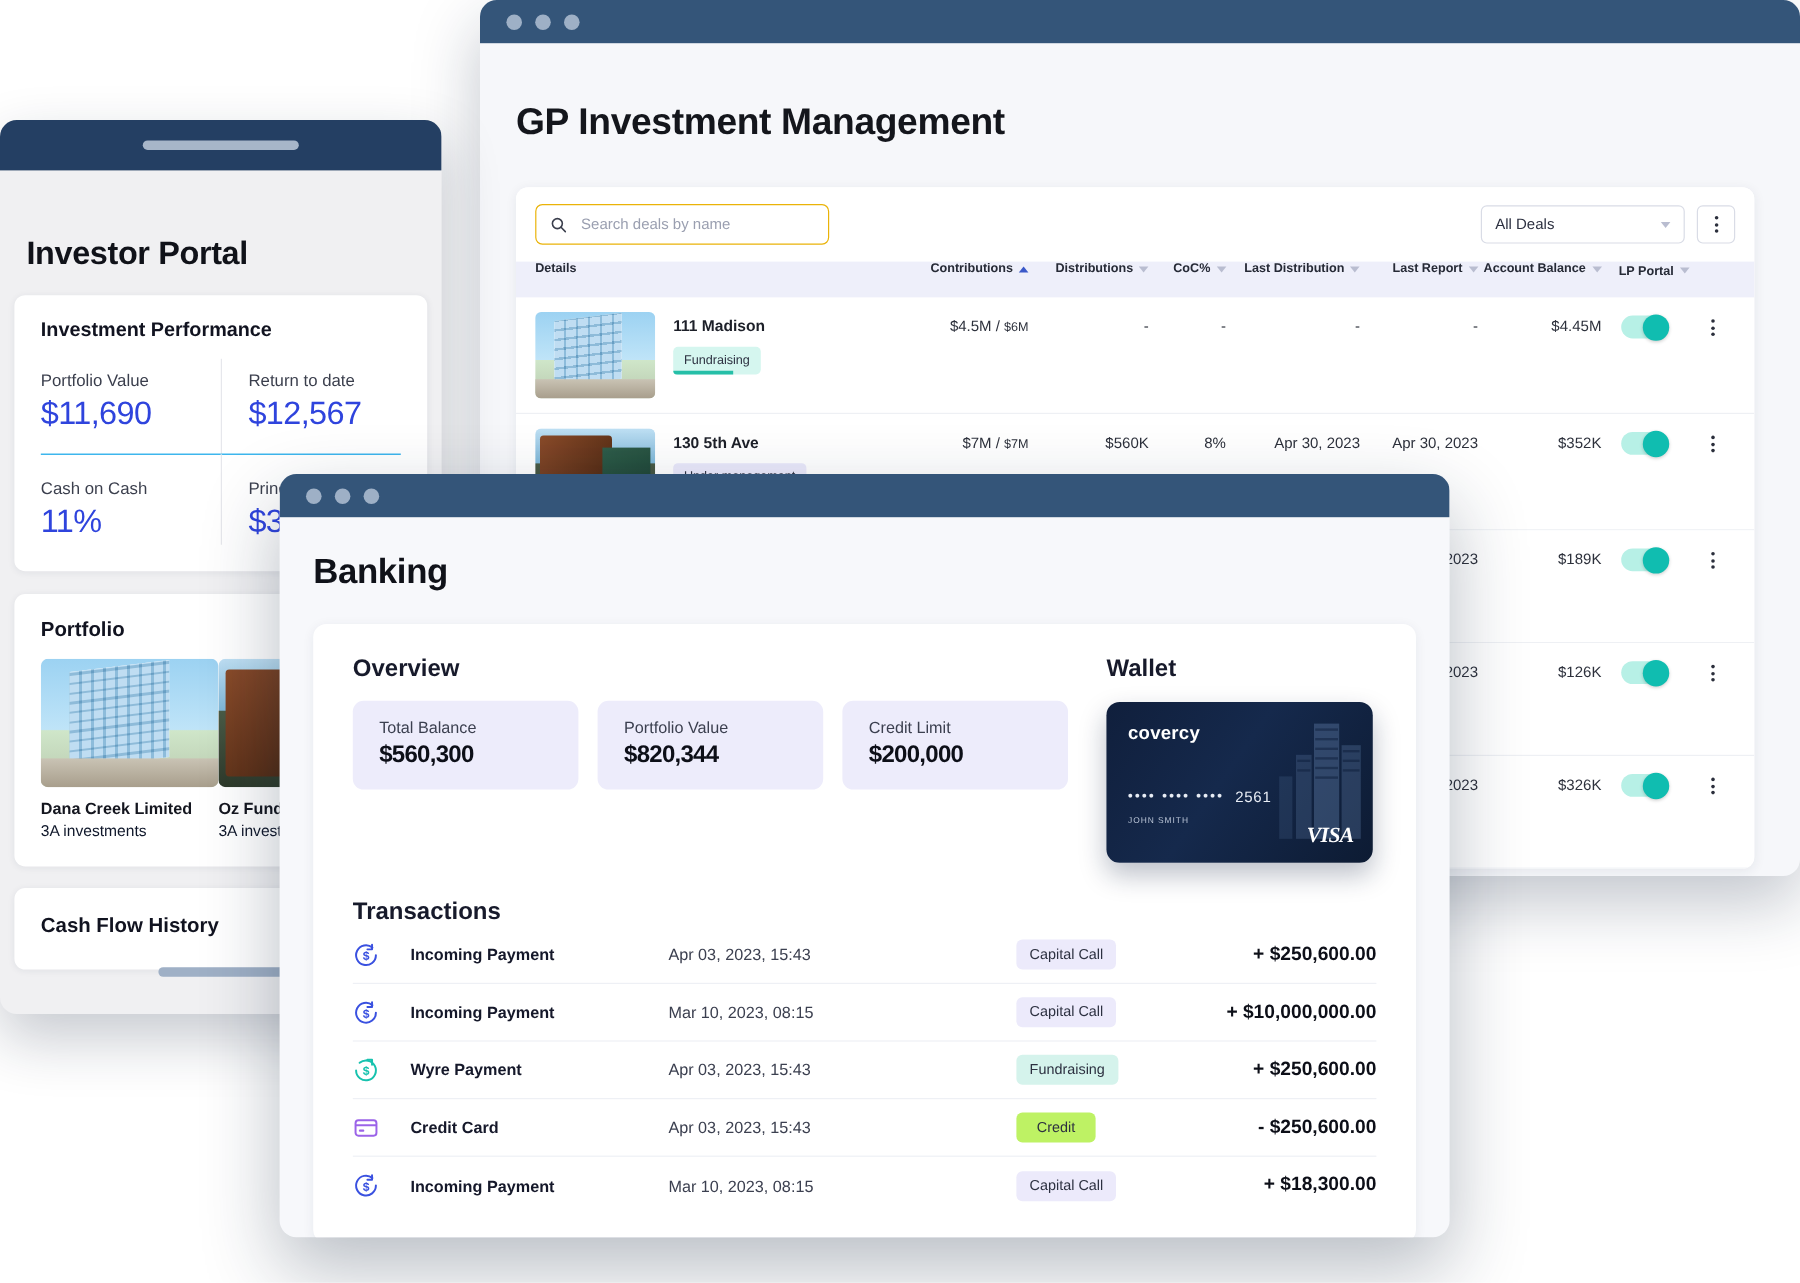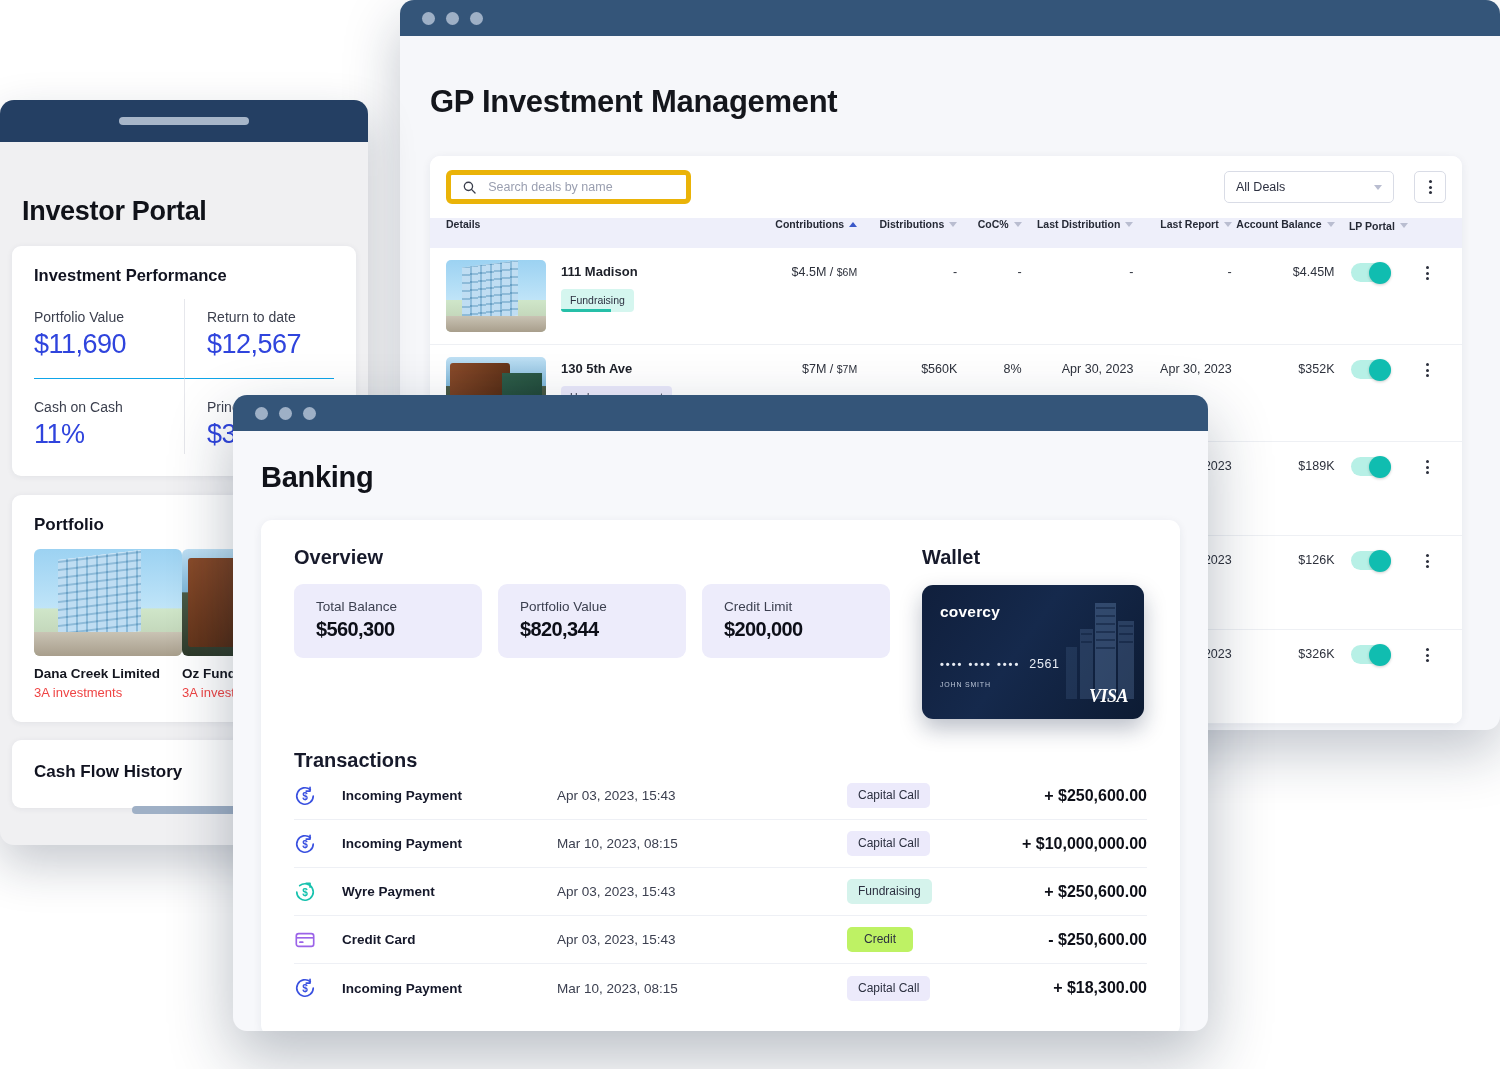--- a/index.html
+++ b/index.html
@@ -28,25 +28,25 @@
     border-bottom-left-radius: 14px; border-bottom-right-radius: 14px;
   }
   #gp-window .titlebar { background: #345579; }
   .gp-body { padding: 30px 38px 0 30px; }
   .gp-title { font-size: 31px; font-weight: bold; color: #14161c; letter-spacing: -.3px; margin: 18px 0 0 0; }
 
   .gp-card { margin-top: 36px; background: #ffffff; border-radius: 10px;
              box-shadow: 0 2px 10px rgba(30,40,70,.07); overflow: hidden; }
   .gp-toolbar { display: flex; align-items: center; justify-content: space-between; padding: 14px 16px; background:#fff; }
   .search-box { display: flex; align-items: center; gap: 12px; width: 245px; height: 34px;
-                border: 5px solid #eab308; border-radius: 6px; padding: 12px 12px; background:#fff; }
+                border: 1px solid #eab308; border-radius: 6px; padding: 12px 12px; background:#fff; }
   .search-box input { border: none; outline: none; font-size: 12.5px; color: #6c7080;
                       font-family: "Liberation Sans", sans-serif; width: 100%; background: transparent; }
   .search-box input::placeholder { color: #9a9fb0; }
-  .tool-right { display: flex; align-items: center; gap: 20px; }
+  .tool-right { display: flex; align-items: center; gap: 10px; }
   .select-box { width: 170px; height: 32px; border: 1px solid #d9dce6; border-radius: 5px;
                 display: flex; align-items: center; justify-content: space-between;
                 padding: 0 11px; font-size: 12.5px; color: #2c3040; background:#fff; }
   .kebab-btn { width: 32px; height: 32px; border: 1px solid #d9dce6; border-radius: 5px;
                display: flex; align-items: center; justify-content: center; background: #fff; }
   .kebab { display: flex; flex-direction: column; gap: 2.5px; align-items: center; }
   .kebab i { width: 3px; height: 3px; background: #2b2f3c; border-radius: 50%; display: block; }
 
   .gp-th-row { display: flex; align-items: center; background: #eeeffa; height: 30px;
                padding: 0 14px 18px 16px; }
@@ -108,21 +108,21 @@
   .perf-cell { padding: 10px 0 18px; }
   .perf-cell.r { padding-left: 22px; border-left: 1px solid #e6e7ec; }
   .perf-cell.b { border-top: 1px solid #0ea5e9; padding-top: 20px; padding-bottom: 4px; }
   .perf-lbl { font-size: 14px; color: #3b3f4d; }
   .perf-val { font-size: 27px; color: #2f44dd; font-weight: normal; margin-top: 4px; letter-spacing: -.5px;}
   .pf-title { font-size: 17px; color: #111320; font-weight: bold;}
   .pf-row { display: flex; margin-top: 14px; }
   .pf-item { width: 148px; flex: 0 0 auto; }
   .pf-img { width: 148px; height: 107px; border-radius: 6px; overflow: hidden; }
   .pf-name { font-size: 13.5px; font-weight: bold; color: #14161f; margin-top: 10px; white-space: nowrap; }
-  .pf-sub { font-size: 13px; color: #ef4444; margin-top: 4px; white-space: nowrap; }
+  .pf-sub { font-size: 13px; color: #0f172a; margin-top: 4px; white-space: nowrap; }
   .cf-card { background:#fff; border-radius: 9px; margin-top: 18px; padding: 22px 22px 26px;
              box-shadow: 0 1px 6px rgba(30,40,70,.07); position: relative; }
   .cf-title { font-size: 17px; font-weight: bold; color: #111320; }
   .cf-scroll { position:absolute; left: 120px; bottom: -6px; width: 215px; height: 8px;
                background: #9fb0c6; border-radius: 4px; }
 
   
   #bank-window {
     left: 233px; top: 395px; width: 975px; height: 636px;
     background: #f7f8fb;

